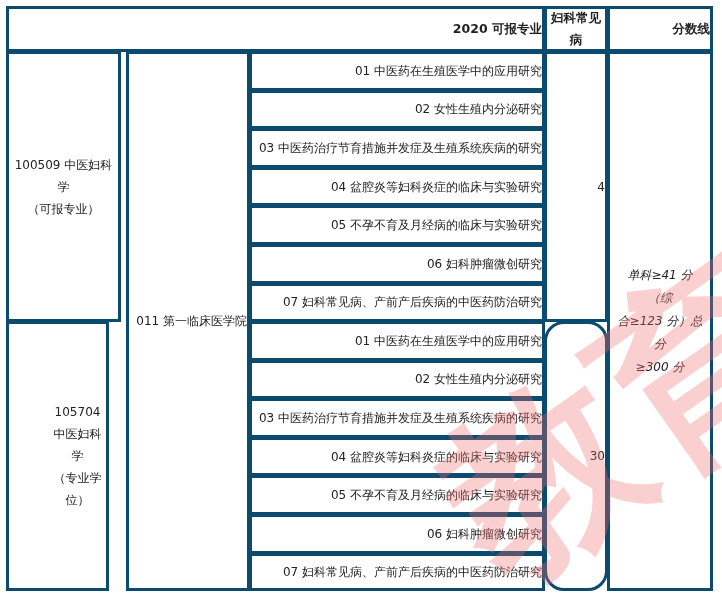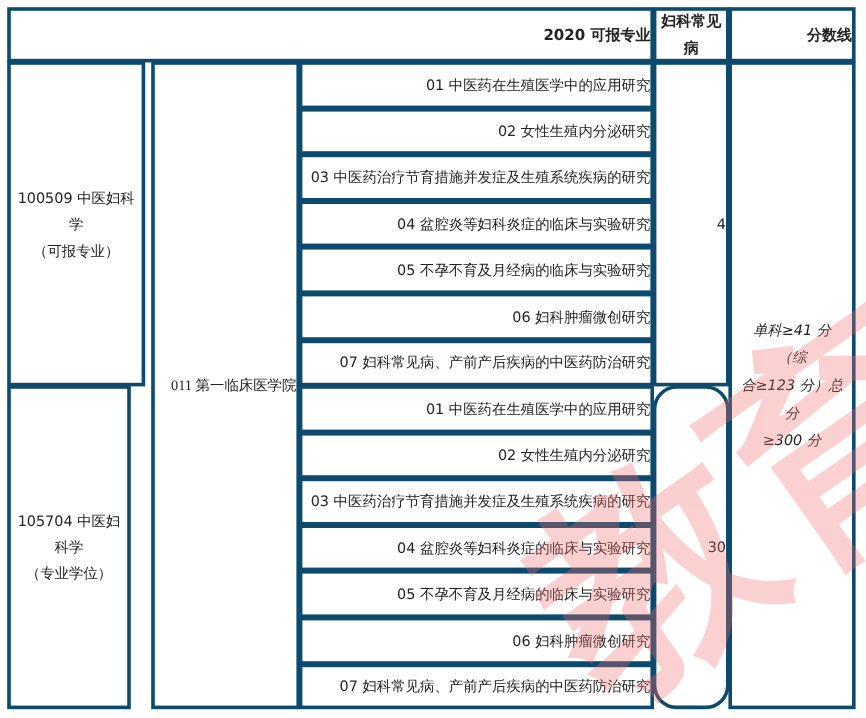--- a/index.html
+++ b/index.html
@@ -81,28 +81,28 @@
     <span>分数线</span>
   </div>
 
   <div class="cell" style="left:0; top:45px; width:115px; height:271px;">
     <div class="stack">
       <span>100509 中医妇科学</span>
       <span>（可报专业）</span>
     </div>
   </div>
 
-  <div class="cell" style="left:0; top:315px; width:103px; height:270px;">
+  <div class="cell" style="left:0; top:315px; width:103px; height:270px;padding-left:40px;">
     <div class="stack">
       <span>105704 中医妇科学</span>
       <span>（专业学位）</span>
     </div>
   </div>
 
-  <div class="cell" style="left:120px; top:45px; width:124px; height:540px;font-family:Liberation Serif, serif;">
+  <div class="cell" style="left:120px; top:45px; width:124px; height:540px;">
     <span>011 第一临床医学院</span>
   </div>
 
   <div class="cell" style="left:243px; top:45px;  width:296px; height:39.6px;">
       <span>01 中医药在生殖医学中的应用研究</span>
     </div>
   <div class="cell" style="left:243px; top:83.6px; width:296px; height:39.6px;">
       <span>02 女性生殖内分泌研究</span>
     </div>
   <div class="cell" style="left:243px; top:122.2px; width:296px; height:39.6px;">

